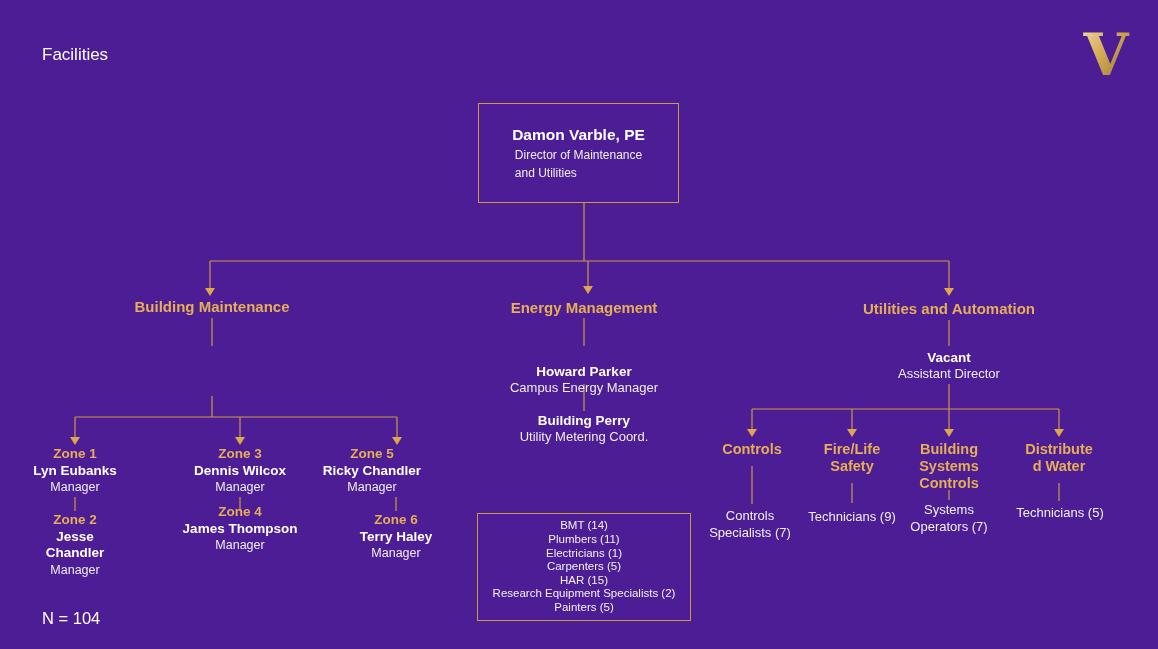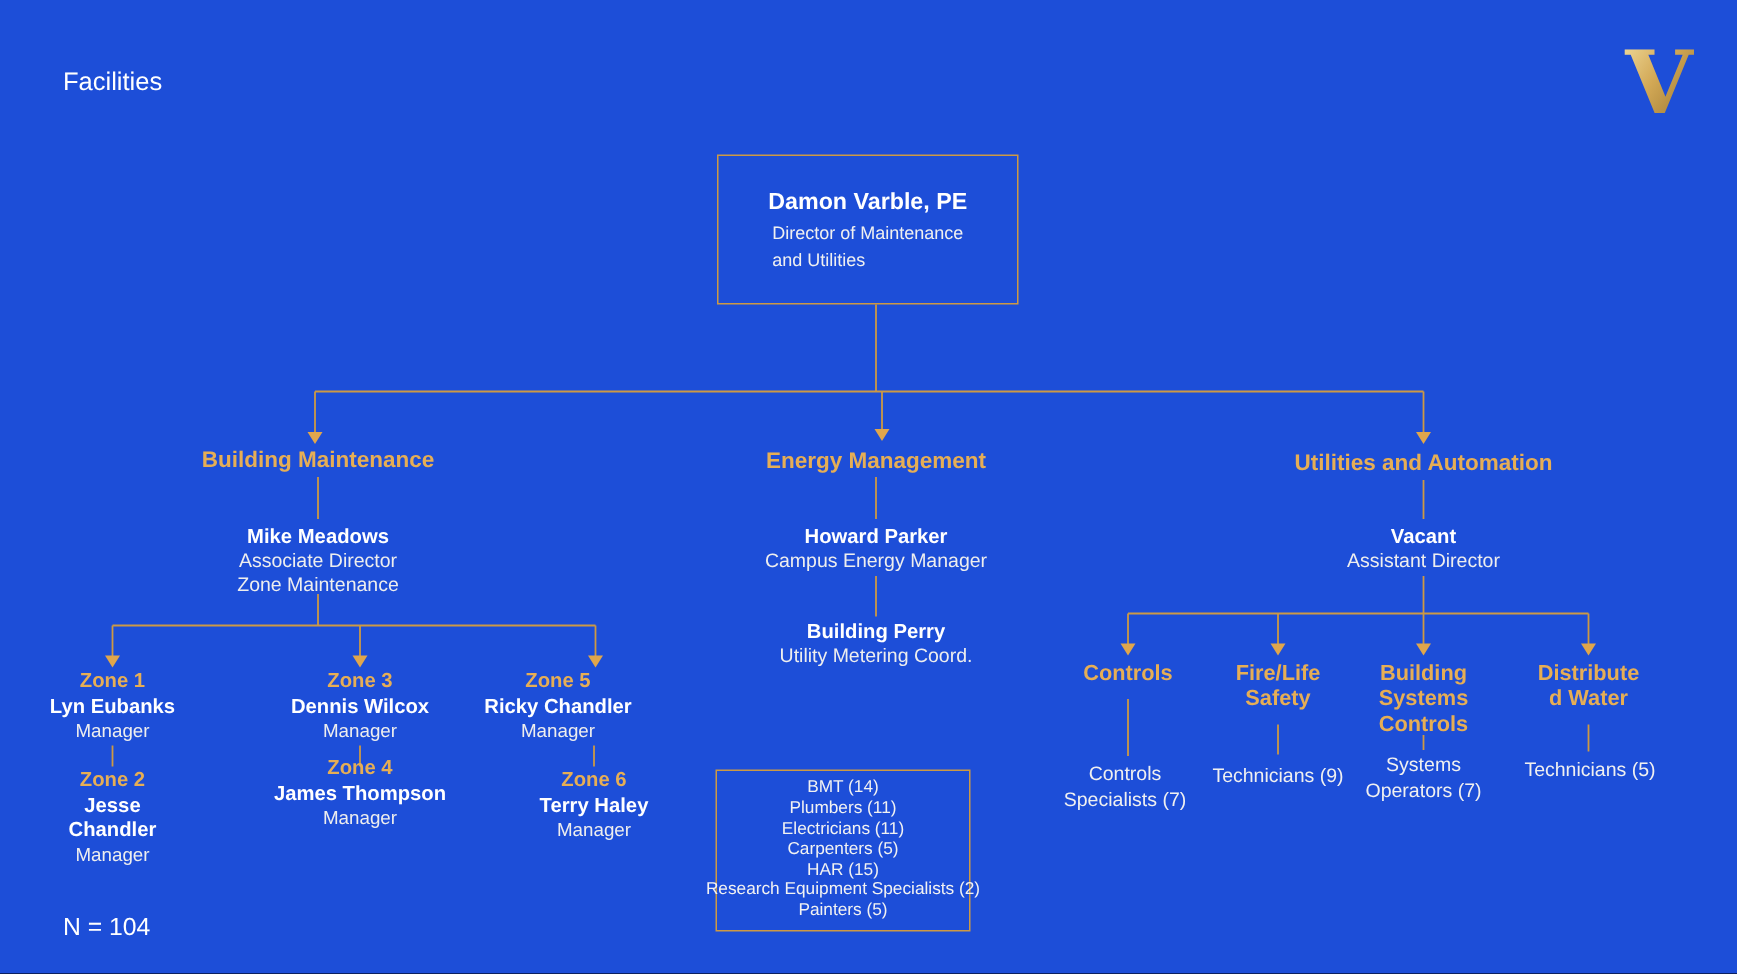--- a/index.html
+++ b/index.html
@@ -1,20 +1,20 @@
 <!DOCTYPE html>
 <html><head>
 <meta charset="utf-8">
 <style>
   html, body { margin: 0; padding: 0; background: #000; }
   .slide {
     position: relative;
     width: 1158px;
     height: 649px;
-    background: #1d4ed8;
+    background: #4c1d95;
     overflow: hidden;
     font-family: "Liberation Sans", sans-serif;
     color: #f5f5f5;
   }
   .abs { position: absolute; }
   .cx { transform: translateX(-50%); text-align: center; }
   .pre { white-space: pre-line; }
 
   .eyebrow { left: 42px; top: 45px; font-size: 17px; color: #ffffff; }
   .slide-title { left: 42px; top: 67px; font-size: 19px; font-weight: bold; line-height: 24px; color: #ffffff; }
@@ -34,21 +34,21 @@
   .person .role { font-size: 13px; color: #eeeeee; line-height: 15.5px; }
 
   .zone-card { width: 150px; }
   .zone-card .zone { font-size: 13.5px; font-weight: bold; color: #e6ae55; line-height: 16.5px; }
   .zone-card .name { font-size: 13.5px; font-weight: bold; color: #ffffff; line-height: 16.5px; }
   .zone-card .role { font-size: 12.5px; color: #eeeeee; line-height: 16px; }
 
   .team-head { font-size: 14.5px; font-weight: bold; color: #e6ae55; line-height: 17px; width: 110px; }
   .team-staff { font-size: 13px; color: #f0f0f0; line-height: 16.5px; width: 130px; }
 
-  .trades-box { left: 477px; top: 513px; width: 170px; height: 108px; }
+  .trades-box { left: 477px; top: 513px; width: 214px; height: 108px; }
   .trades-box div { font-size: 11.5px; line-height: 13.6px; color: #f2f2f2; text-align: center; white-space: nowrap; }
 
   .footnote { left: 42px; top: 609px; font-size: 16.5px; color: #ffffff; }
 
   svg.connectors { position: absolute; left: 0; top: 0; pointer-events: none; }
   svg.connectors line { stroke: #cd9944; stroke-width: 1.2; }
   svg.connectors polygon { fill: #e0a64c; }
 </style>
 </head>
 <body>
@@ -115,25 +115,20 @@
   <div class="abs gold-box director-box">
     <div class="director-name">Damon Varble, PE</div>
     <div class="director-title pre">Director of Maintenance
 and Utilities</div>
   </div>
 
   <div class="abs cx branch-head" style="left:212px; top:298px;">Building Maintenance</div>
   <div class="abs cx branch-head" style="left:584px; top:299px;">Energy Management</div>
   <div class="abs cx branch-head" style="left:949px; top:300px;">Utilities and Automation</div>
 
-  <div class="abs cx person" style="left:212px; top:350px;">
-    <div class="name">Mike Meadows</div>
-    <div class="role pre">Associate Director
-Zone Maintenance</div>
-  </div>
 
   <div class="abs cx zone-card" style="left:75px; top:446px;">
     <div class="zone">Zone 1</div>
     <div class="name pre">Lyn Eubanks</div>
     <div class="role">Manager</div>
   </div>
   <div class="abs cx zone-card" style="left:240px; top:446px;">
     <div class="zone">Zone 3</div>
     <div class="name pre">Dennis Wilcox</div>
     <div class="role">Manager</div>
@@ -154,33 +149,33 @@
     <div class="zone">Zone 4</div>
     <div class="name pre">James Thompson</div>
     <div class="role">Manager</div>
   </div>
   <div class="abs cx zone-card" style="left:396px; top:512px;">
     <div class="zone">Zone 6</div>
     <div class="name pre">Terry Haley</div>
     <div class="role">Manager</div>
   </div>
 
-  <div class="abs cx person" style="left:584px; top:350px;">
+  <div class="abs cx person" style="left:584px; top:364px;">
     <div class="name">Howard Parker</div>
     <div class="role">Campus Energy Manager</div>
   </div>
   <div class="abs cx person" style="left:584px; top:413px;">
     <div class="name">Building Perry</div>
     <div class="role">Utility Metering Coord.</div>
   </div>
 
   <div class="abs gold-box trades-box">
     <div>BMT (14)</div>
     <div>Plumbers (11)</div>
-    <div>Electricians (11)</div>
+    <div>Electricians (1)</div>
     <div>Carpenters (5)</div>
     <div>HAR (15)</div>
     <div>Research Equipment Specialists (2)</div>
     <div>Painters (5)</div>
   </div>
 
   <div class="abs cx person" style="left:949px; top:350px;">
     <div class="name">Vacant</div>
     <div class="role">Assistant Director</div>
   </div>

